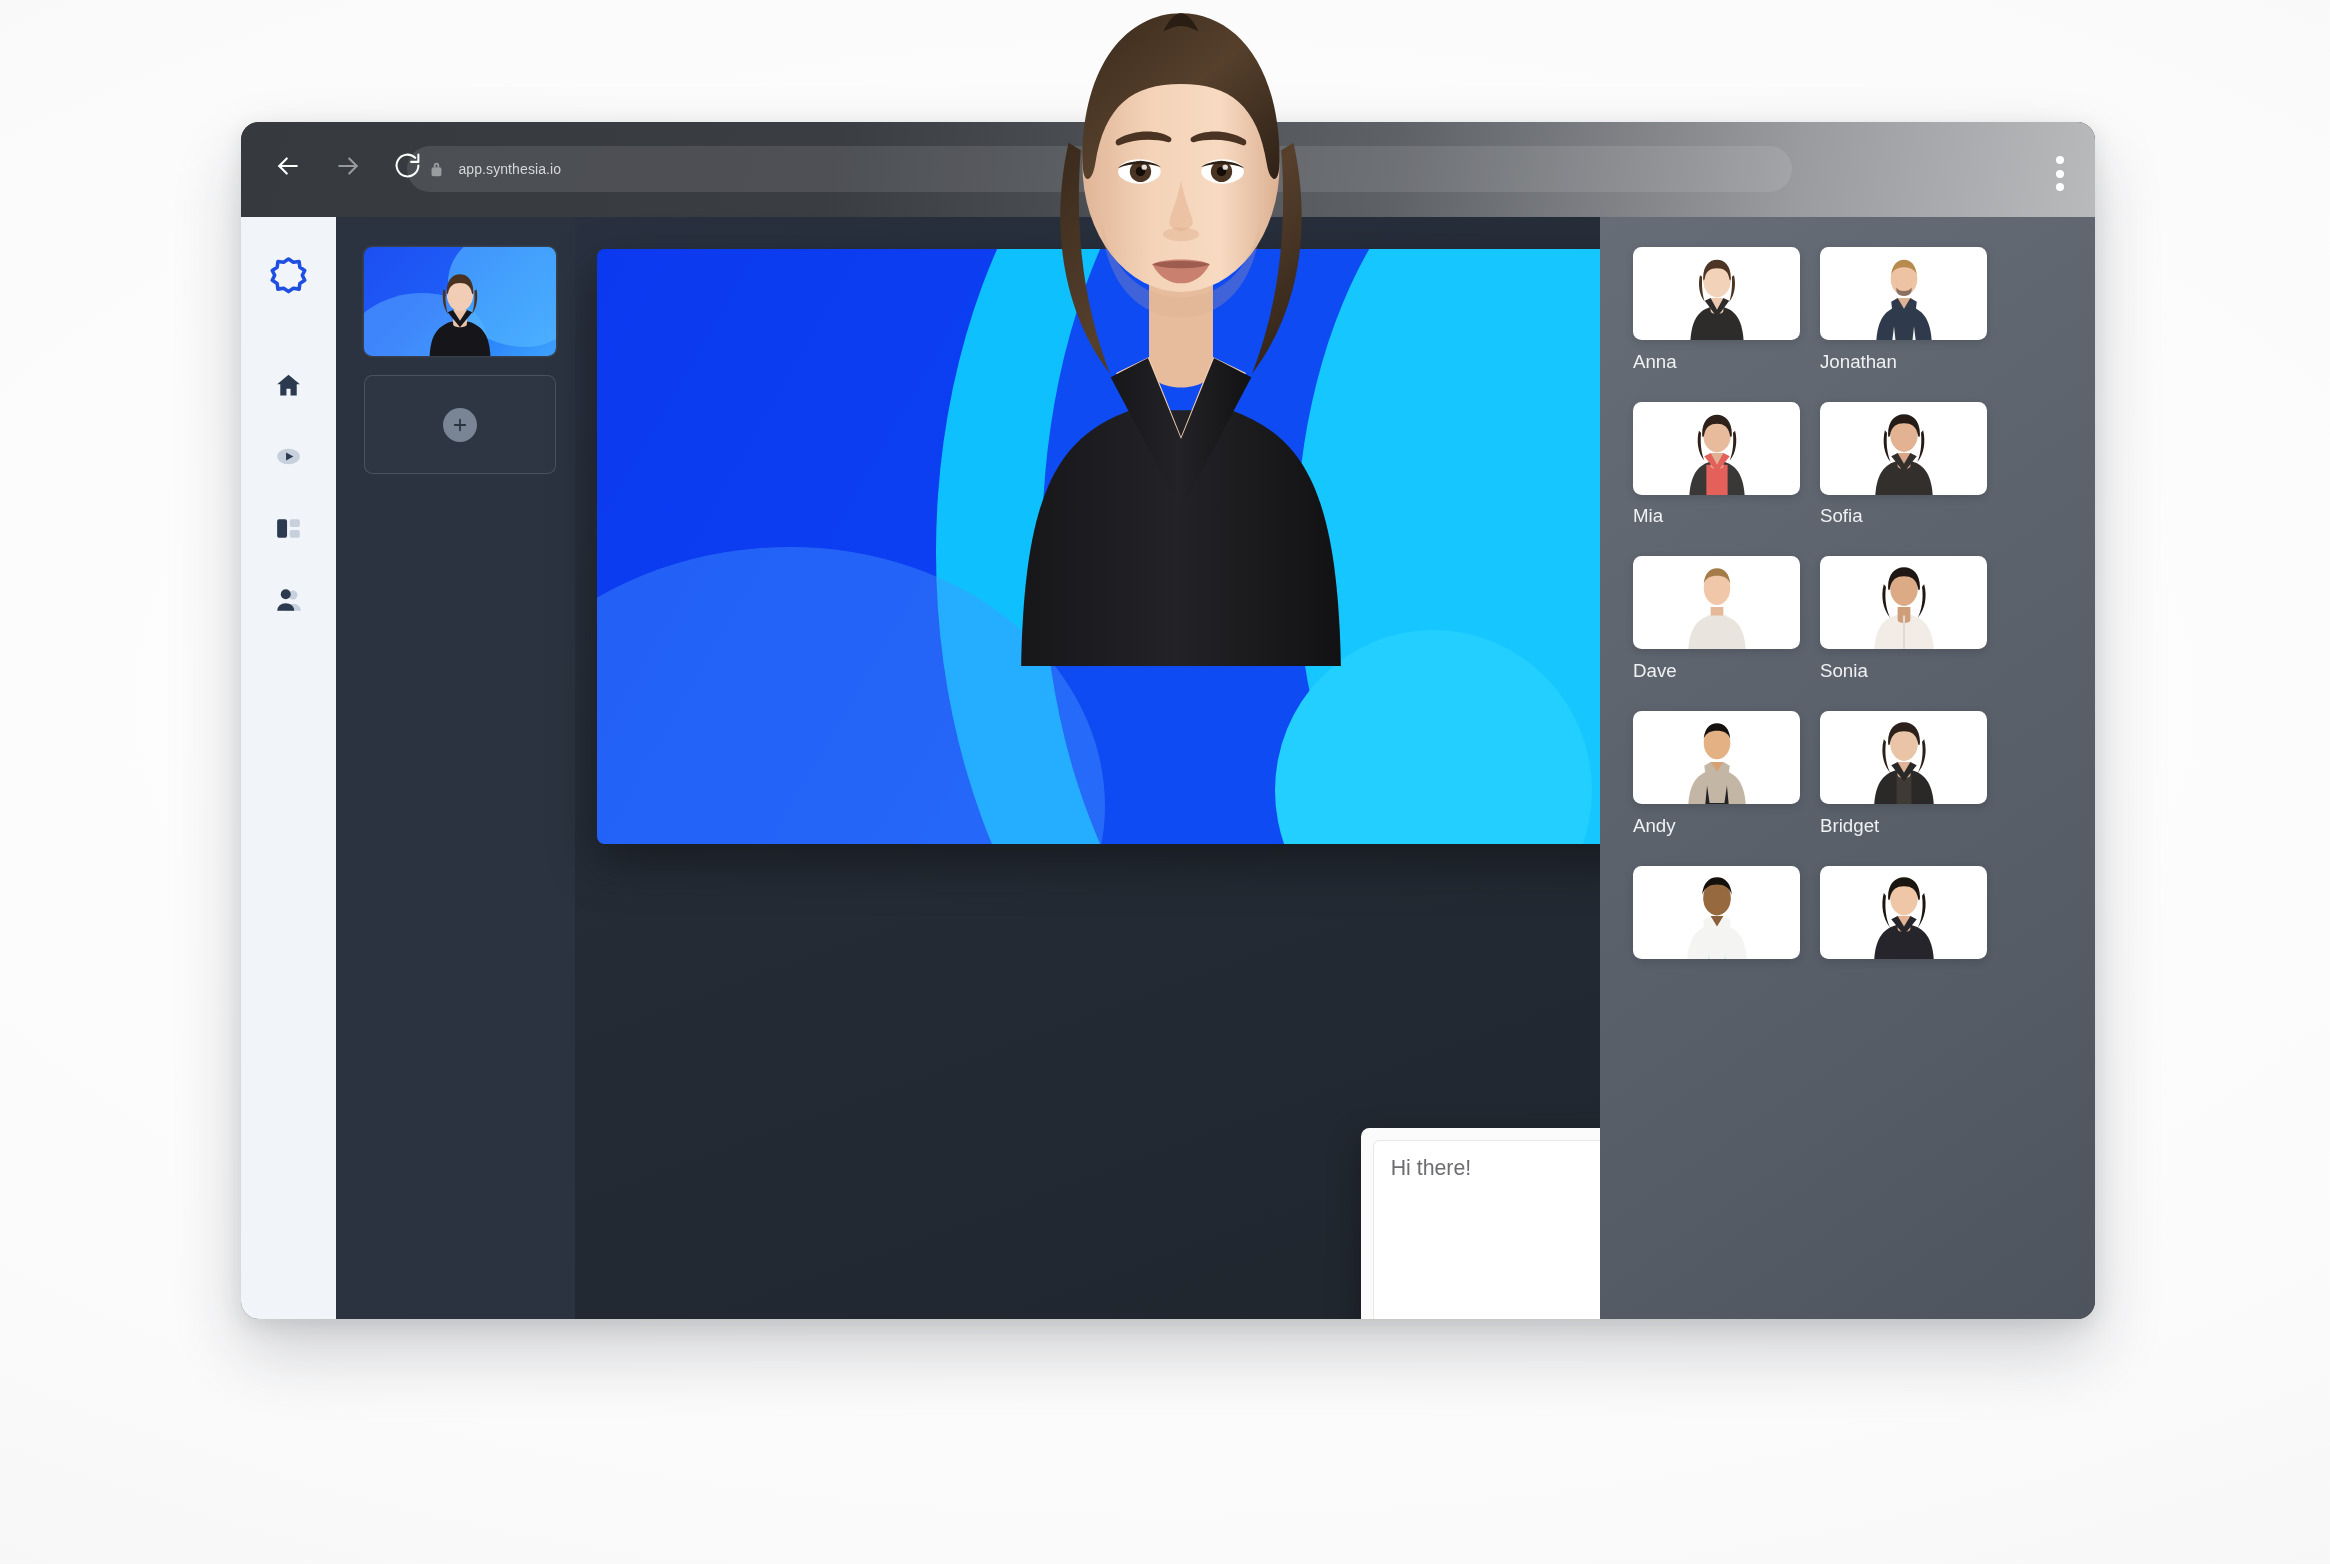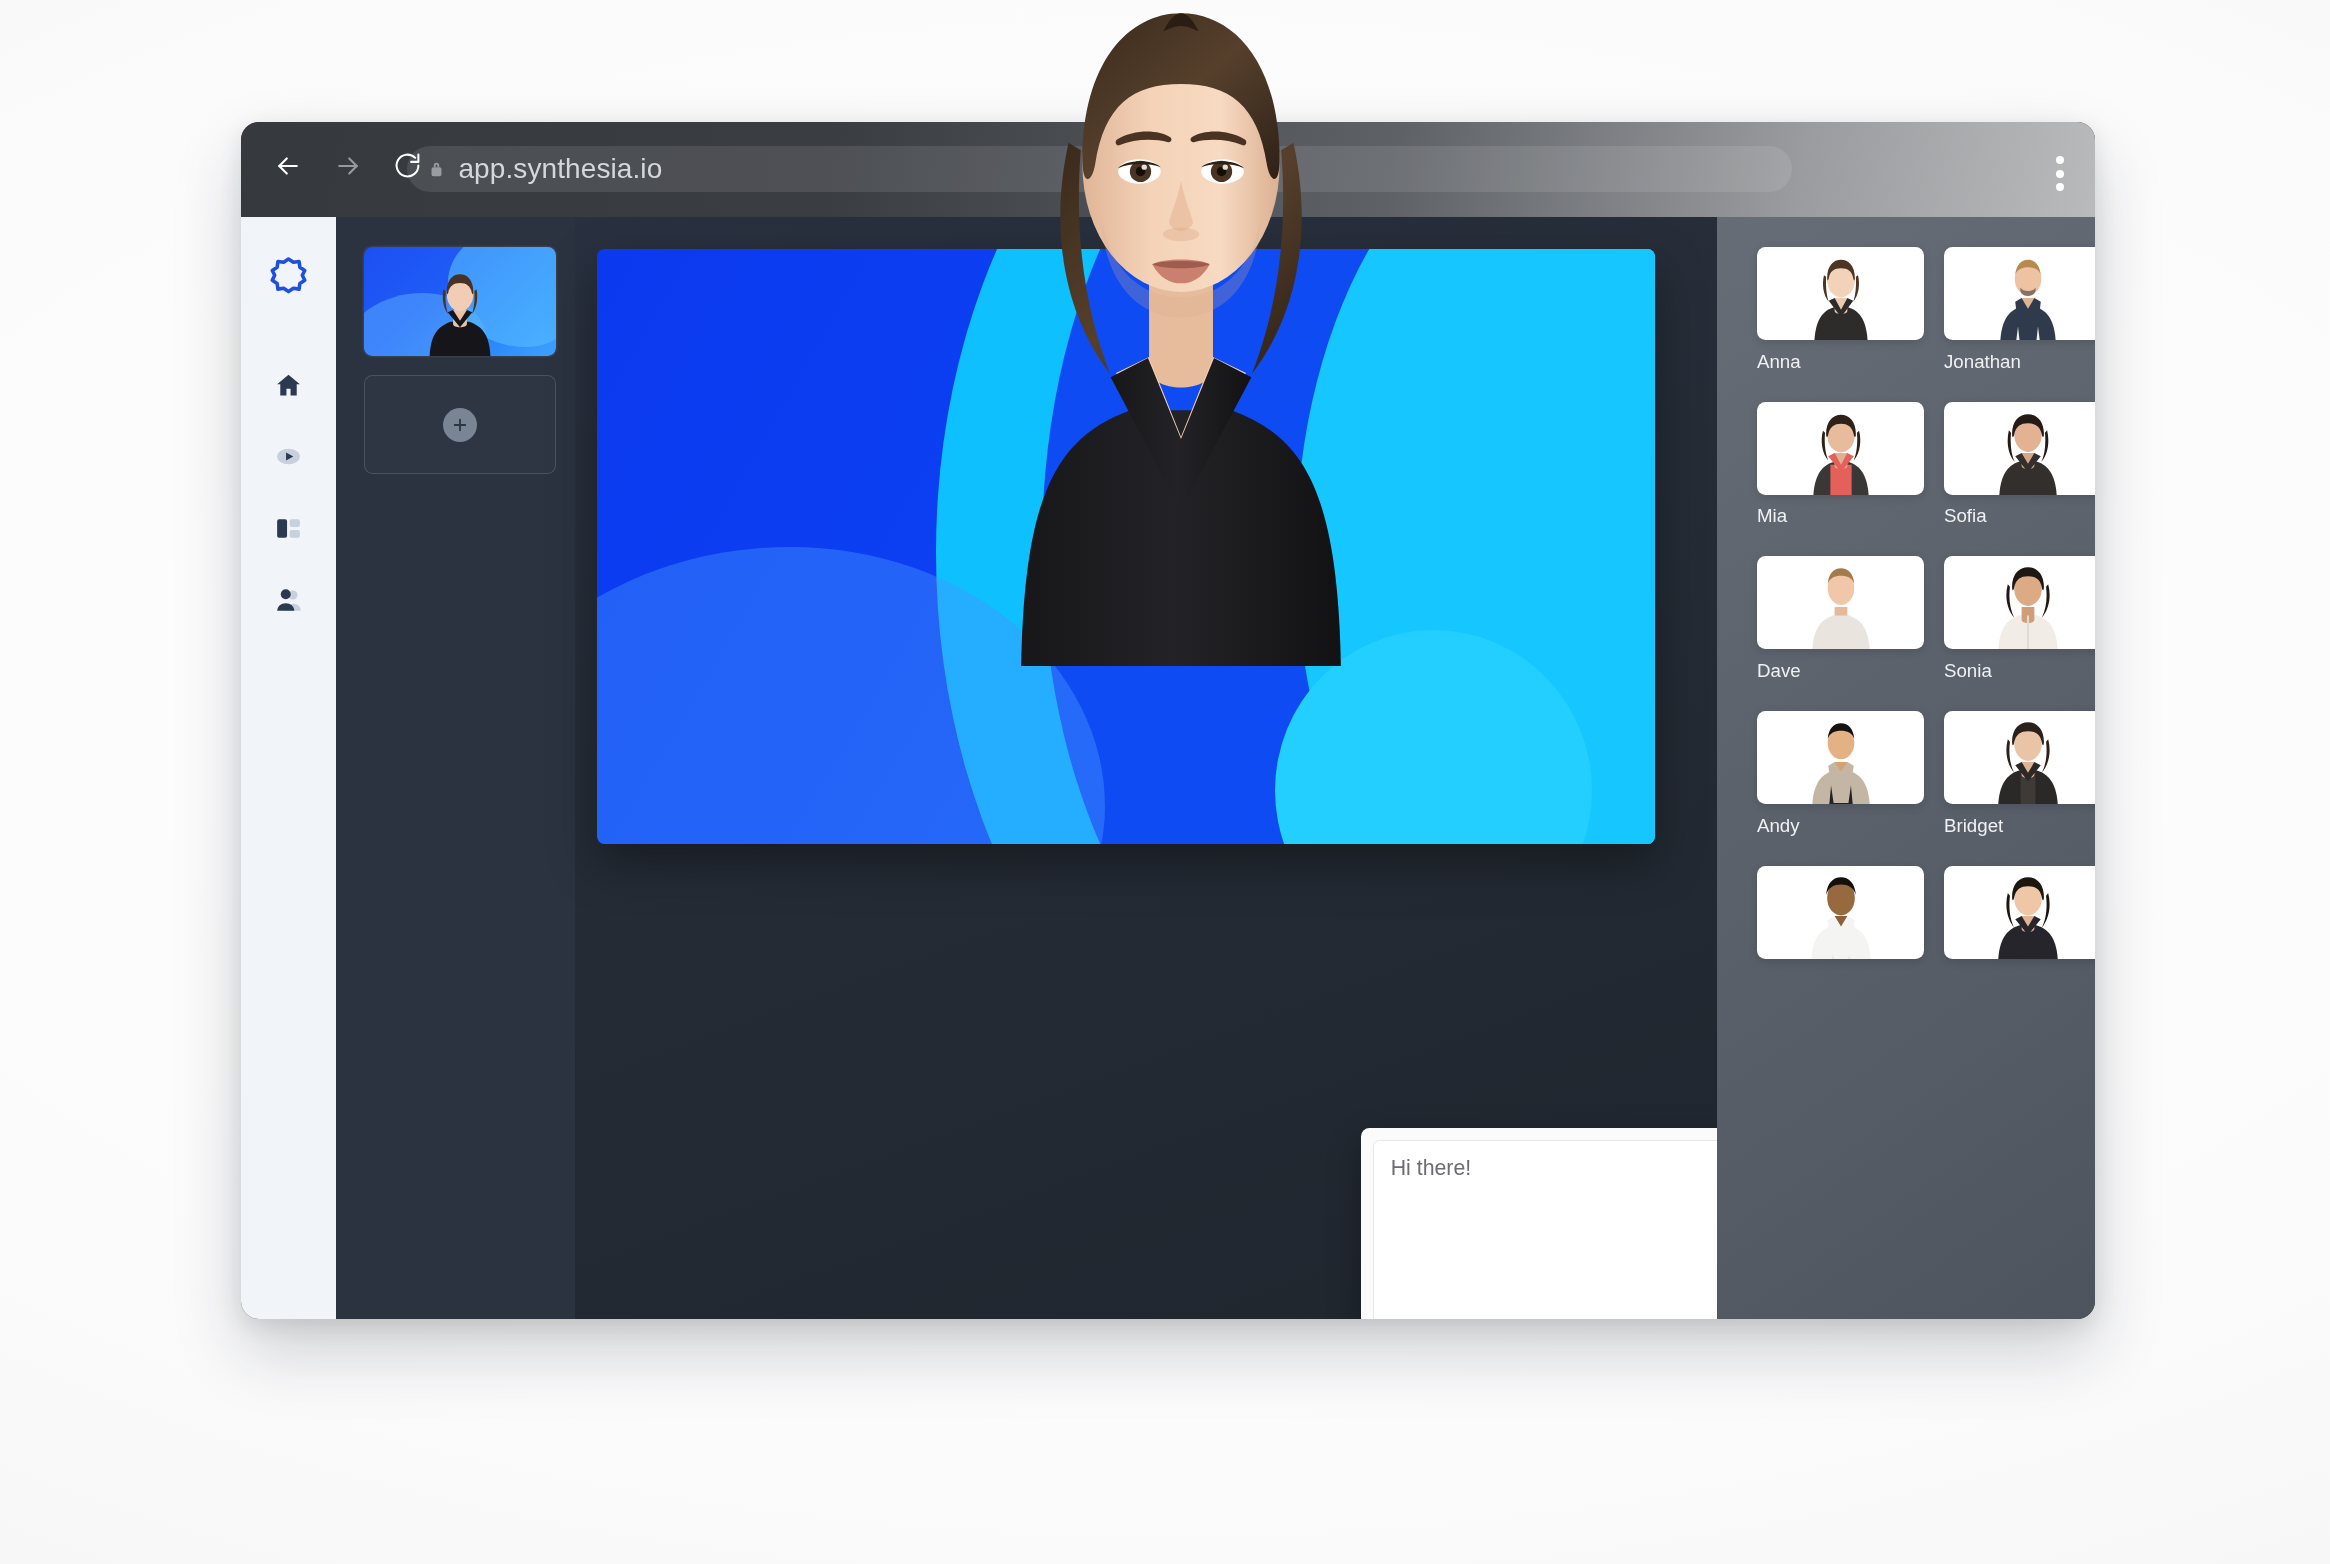--- a/index.html
+++ b/index.html
@@ -47,21 +47,21 @@
   .omnibox {
     position: absolute; left: 166px; top: 23.5px;
     width: 1385px; height: 46px;
     border-radius: 23.5px;
     background: rgba(255,255,255,.10);
     display: flex; align-items: center; gap: 14px;
     padding: 0 22.4px;
   }
   .lock { width: 15px; height: 18px; flex: none; }
   .url {
-    color: #d5d7d9; font-size: 28px; letter-spacing: 0.1px;
+    color: #d5d7d9; font-size: 14px; letter-spacing: 0.1px;
   }
   .kebab-browser {
     position: absolute; right: 30px; top: 34px;
     width: 9.6px; height: 35px;
     display: flex; flex-direction: column; justify-content: space-between; align-items: center;
   }
   .kebab-browser i { width: 8px; height: 8px; border-radius: 50%; background: #fff; display: block; }
 
   
   .app {
@@ -203,23 +203,23 @@
     background: #fff;
     border: 1.1px solid #e7e7e8;
     border-radius: 6.4px;
     position: relative;
     padding: 15px 17px;
   }
   .script-text { font-size: 21.3px; color: #6b6d70; }
 
   
   .avatars {
-    width: 378px; flex: none;
+    width: 495px; flex: none;
     background: linear-gradient(145deg, #666d76 0%, #5c636d 40%, #555c66 72%, #4e545d 100%);
-    padding: 30px 0 0 7px;
+    padding: 30px 0 0 0;
     position: relative;
     overflow: hidden;
   }
   .avatar-grid {
     display: grid;
     grid-template-columns: repeat(2, 167px);
     gap: 29px 20px;
     padding-left: 33px;
   }
   .avatar-card { cursor: pointer; }

